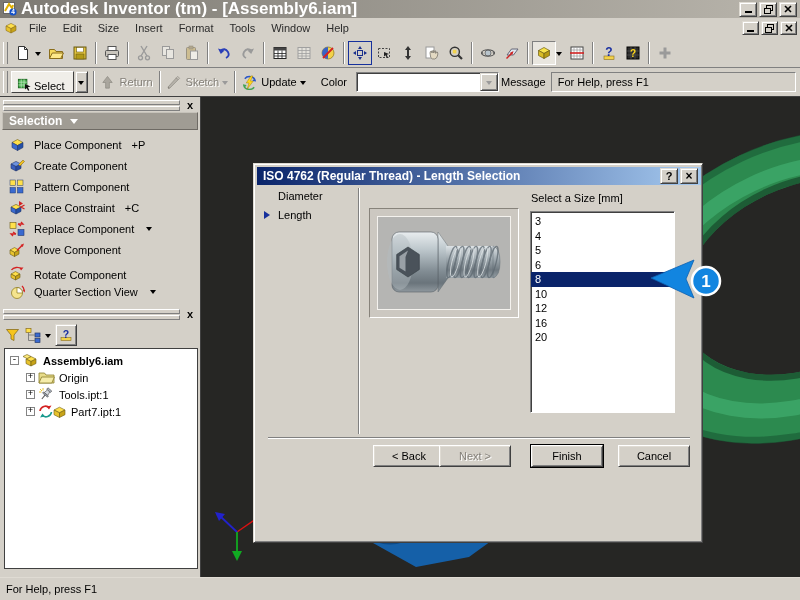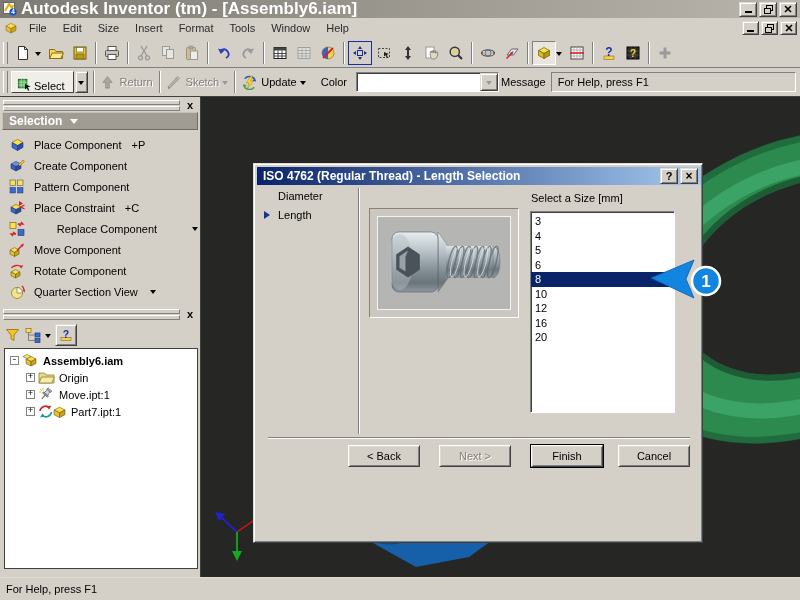--- a/index.html
+++ b/index.html
@@ -474,21 +474,21 @@
             <path d="M2 7 L7 4.4 L12 7 L7 9.6 Z" fill="#ffe04a" stroke="#6b5b13" stroke-width="0.6"></path>
             <path d="M2 7 L7 9.6 V14 L2 11.4 Z" fill="#3a6ad0" stroke="#23386b" stroke-width="0.6"></path>
             <path d="M12 7 L7 9.6 V14 L12 11.4 Z" fill="#2450a8" stroke="#23386b" stroke-width="0.6"></path>
             <path d="M10 1 L14 3.5 L10 6 Z" fill="#d42222"></path>
             <path d="M15.5 9 L12 7 L15.5 5" fill="none" stroke="#d42222" stroke-width="1.2"></path>
           </svg>
         </span>
       <span class="plabel">Place Constraint</span>
       <span class="pshort">+C</span>
     </div>
-    <div class="pitem" style="top:121px;justify-content:space-between;">
+    <div class="pitem" style="top:121px;">
       <span class="picon">
           <svg width="16" height="16" viewBox="0 0 16 16">
             <rect x="1" y="1.5" width="6" height="6" fill="#ffe04a" stroke="#6b5b13" stroke-width="0.6"></rect>
             <rect x="9" y="8.5" width="6" height="6" fill="#3a6ad0" stroke="#23386b" stroke-width="0.6"></rect>
             <path d="M9 3 h5 l-2 -2 M9 3 l3 2" fill="none" stroke="#d42222" stroke-width="1.3"></path>
             <path d="M7 13 H2 l2 2 M7 13 L4 11" fill="none" stroke="#d42222" stroke-width="1.3"></path>
           </svg>
         </span>
       <span class="plabel">Replace Component</span>
       <span class="pcaret"></span>
@@ -498,21 +498,21 @@
           <svg width="16" height="16" viewBox="0 0 16 16">
             <path d="M1 8 L5.5 5.6 L10 8 L5.5 10.4 Z" fill="#ffe04a" stroke="#6b5b13" stroke-width="0.6"></path>
             <path d="M1 8 L5.5 10.4 V14.5 L1 12.1 Z" fill="#e8c32e" stroke="#6b5b13" stroke-width="0.6"></path>
             <path d="M10 8 L5.5 10.4 V14.5 L10 12.1 Z" fill="#c7a318" stroke="#6b5b13" stroke-width="0.6"></path>
             <path d="M8 8.5 L13.5 3" stroke="#d42222" stroke-width="1.4"></path>
             <path d="M15 1.5 L13.8 5 L11.5 3 Z" fill="#d42222"></path>
           </svg>
         </span>
       <span class="plabel">Move Component</span>
     </div>
-    <div class="pitem" style="top:163px;">
+    <div class="pitem" style="top:163px;align-items:flex-end;">
       <span class="picon">
           <svg width="16" height="16" viewBox="0 0 16 16">
             <path d="M2 9 L6.5 6.6 L11 9 L6.5 11.4 Z" fill="#ffe04a" stroke="#6b5b13" stroke-width="0.6"></path>
             <path d="M2 9 L6.5 11.4 V15 L2 12.6 Z" fill="#e8c32e" stroke="#6b5b13" stroke-width="0.6"></path>
             <path d="M11 9 L6.5 11.4 V15 L11 12.6 Z" fill="#c7a318" stroke="#6b5b13" stroke-width="0.6"></path>
             <path d="M2.5 5 a6 4.5 0 0 1 10 -1" fill="none" stroke="#d42222" stroke-width="1.4"></path>
             <path d="M14.5 2.5 L12 5.4 L10.5 2.6 Z" fill="#d42222"></path>
           </svg>
         </span>
       <span class="plabel">Rotate Component</span>
@@ -584,21 +584,21 @@
         <span class="expander">+</span>
         <span class="ticon"><svg width="17" height="15" viewBox="0 0 17 15">
               <g transform="rotate(40 8 7)">
                 <rect x="5.5" y="1" width="5" height="2" fill="#aeb6c2" stroke="#555" stroke-width="0.6"></rect>
                 <path d="M6.5 3 h3 l0.8 4 h-4.6 Z" fill="#d8dce2" stroke="#555" stroke-width="0.6"></path>
                 <path d="M4.8 7 h6.4 v1.5 H4.8 Z" fill="#98a0ac" stroke="#555" stroke-width="0.6"></path>
                 <path d="M8 8.5 V13.5" stroke="#555" stroke-width="1"></path>
               </g>
               <path d="M2 2 L4 4 M1 5 h2.5 M5 1 v2.5" stroke="#e8c32e" stroke-width="1"></path>
             </svg></span>
-        <span class="tlabeltxt">Move.ipt:1</span>
+        <span class="tlabeltxt">Tools.ipt:1</span>
       </div>
       <div class="trow" style="padding-left:21px;">
         <span class="expander">+</span>
         <span class="ticon" style="width:30px;"><svg width="30" height="15" viewBox="0 0 30 15">
               <path d="M2 7 a5.5 5.5 0 0 1 9.5 -3" fill="none" stroke="#d42222" stroke-width="1.6"></path>
               <path d="M13.5 1.5 L11 5.5 L8.5 2.5 Z" fill="#d42222"></path>
               <path d="M13.5 8 a5.5 5.5 0 0 1 -9.5 3" fill="none" stroke="#1a9a8e" stroke-width="1.6"></path>
               <path d="M2 13.5 L4.5 9.5 L7 12.5 Z" fill="#1a9a8e"></path>
               <path d="M16 6 L21.5 3.2 L27 6 L21.5 8.8 Z" fill="#ffe04a" stroke="#6b5b13" stroke-width="0.6"></path>
               <path d="M16 6 L21.5 8.8 V13.5 L16 10.7 Z" fill="#e8c32e" stroke="#6b5b13" stroke-width="0.6"></path>
@@ -683,21 +683,21 @@
         <div class="size-row">6</div>
         <div class="size-row selected">8</div>
         <div class="size-row">10</div>
         <div class="size-row">12</div>
         <div class="size-row">16</div>
         <div class="size-row">20</div>
       </div>
 
     <div class="dlg-sep hgroove"></div>
 
-    <div class="dlg-btn" style="left:94px;">&lt; Back</div>
+    <div class="dlg-btn" style="left:119px;">&lt; Back</div>
     <div class="dlg-btn dis" style="left:185px;">Next &gt;</div>
     <div class="dlg-btn default" style="left:277px;">Finish</div>
     <div class="dlg-btn" style="left:364px;">Cancel</div>
   </div>
 
   <svg class="abs callout" viewBox="0 0 76 48">
     <polygon points="3,21 46,3 38,22 46,41" fill="#1285e0" stroke="#0c5fb0" stroke-width="0.8"></polygon>
     <circle cx="58" cy="24" r="14" fill="#1285e0" stroke="#ffffff" stroke-width="2.5"></circle>
     <text x="58" y="30" font-size="17" font-weight="bold" fill="#ffffff" text-anchor="middle">1</text>
   </svg>

